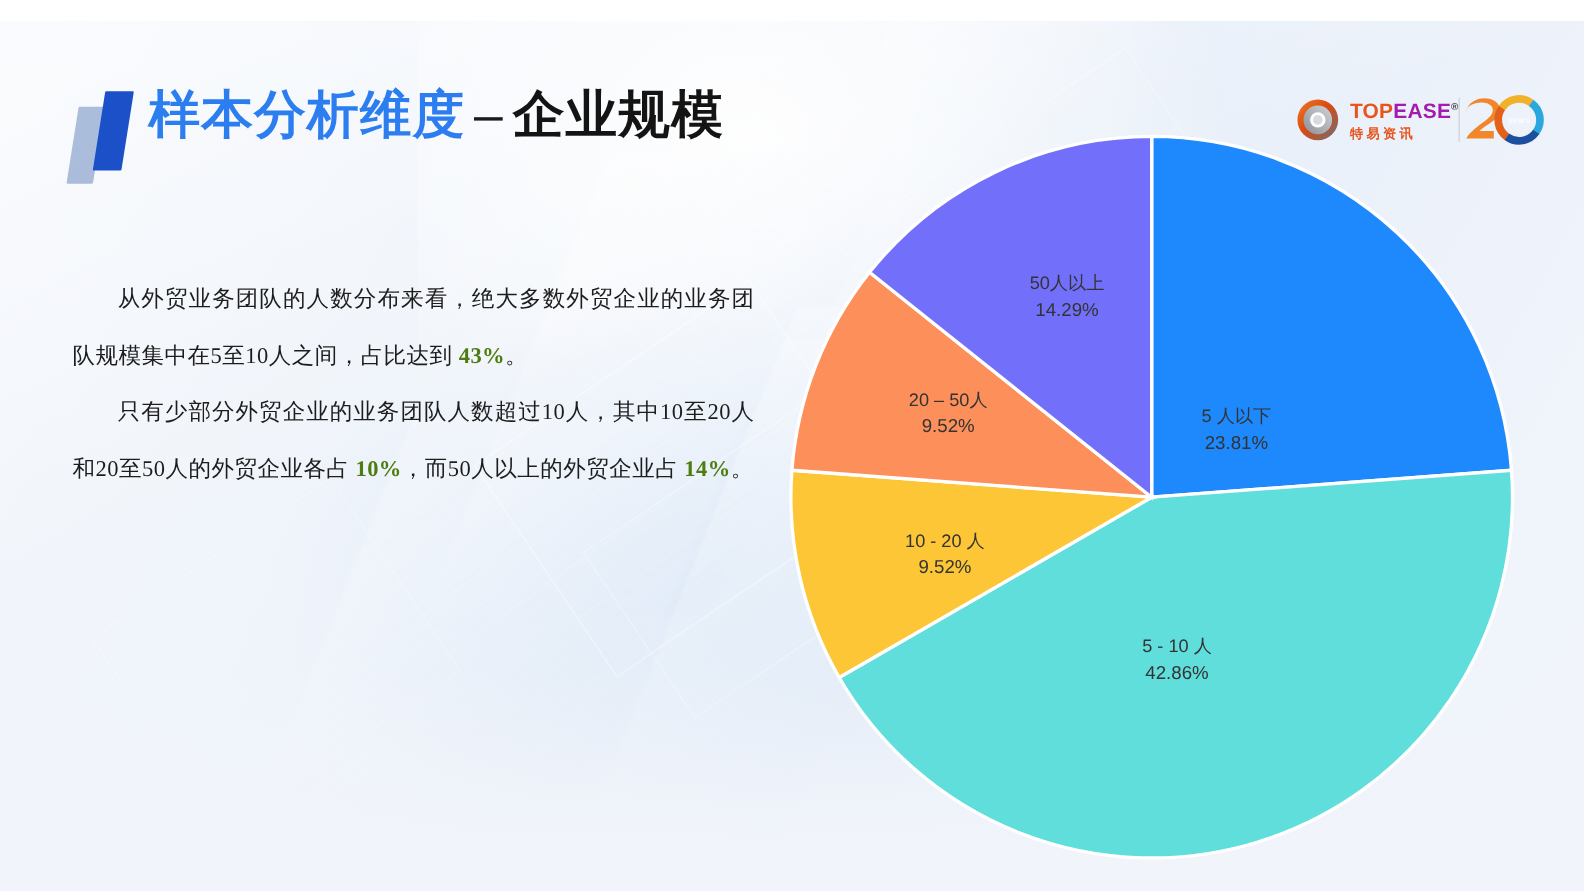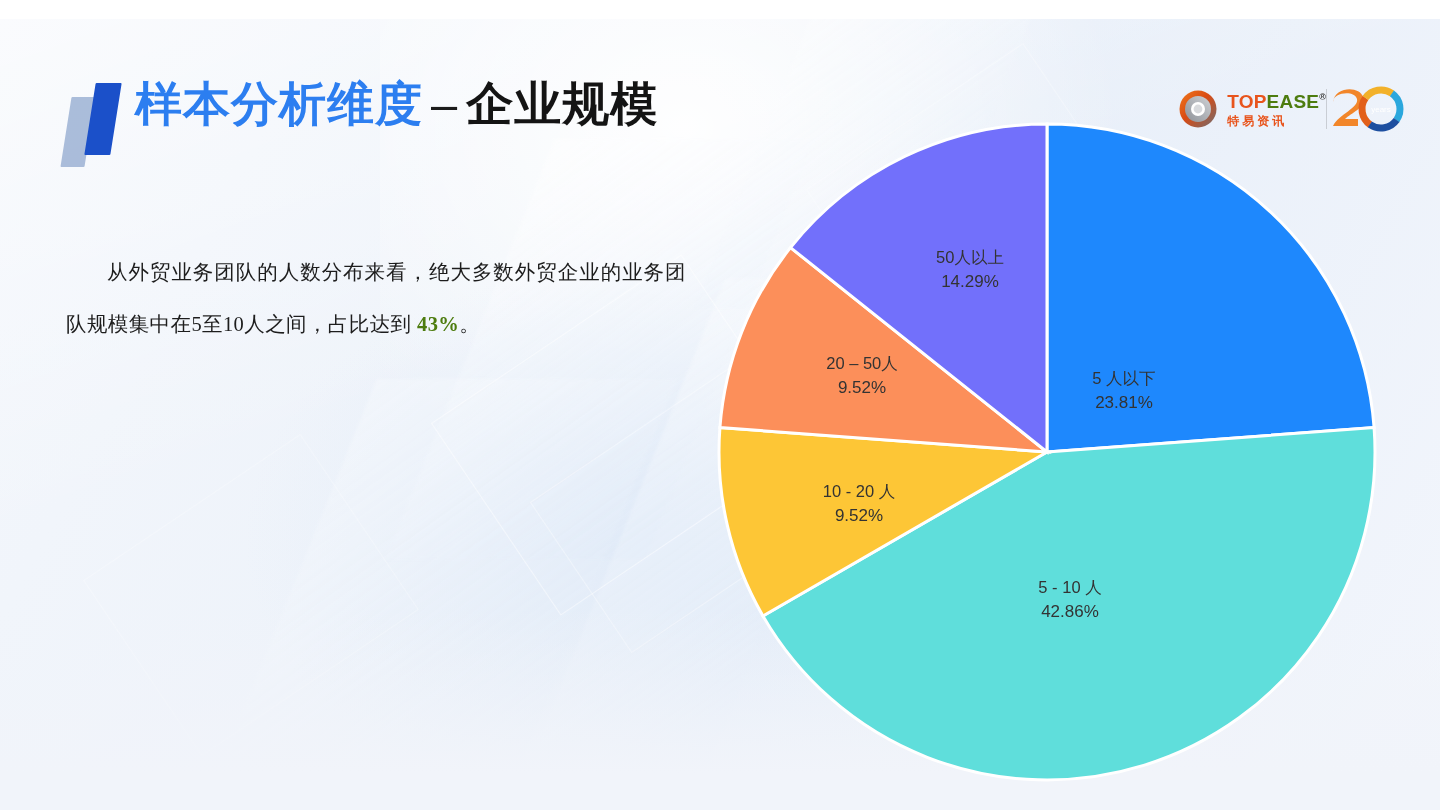--- a/index.html
+++ b/index.html
@@ -119,21 +119,21 @@
     height: 56px;
   }
   .brand-mark { display: flex; align-items: center; gap: 9px; }
   .brand-ring { width: 40px; height: 40px; }
   .brand-words { display: flex; flex-direction: column; line-height: 1; }
   .brand-en {
     font-size: 19px; font-weight: 700; letter-spacing: .2px;
     display: flex; align-items: flex-start;
   }
   .brand-en .top { color: #e8541c; }
-  .brand-en .ease { color: #4d7c0f; }
+  .brand-en .ease { color: #a21caf; }
   .brand-en .reg { font-size: 9px; color: #3a3a3a; margin-top: 1px; }
   .brand-cn {
     font-size: 12px; font-weight: 700; color: #e8541c;
     letter-spacing: 3px; margin-top: 4px;
   }
   .brand-div { width: 1px; height: 40px; background: #c9cdd4; }
   .brand-anniv { width: 78px; height: 46px; }
 
   
   .copy {
@@ -229,20 +229,21 @@
       <circle cx="54" cy="23" r="19" fill="none" stroke="#e2601a" stroke-width="7" stroke-dasharray="30 89" transform="rotate(125 54 23)"></circle>
       <circle cx="54" cy="23" r="19" fill="none" stroke="#f2b12a" stroke-width="7" stroke-dasharray="30 89" transform="rotate(215 54 23)"></circle>
       <circle cx="54" cy="23" r="19" fill="none" stroke="#2aa7dd" stroke-width="7" stroke-dasharray="30 89" transform="rotate(305 54 23)"></circle>
       <circle cx="54" cy="23" r="19" fill="none" stroke="#1d4fa0" stroke-width="7" stroke-dasharray="30 89" transform="rotate(35 54 23)"></circle>
       <text x="54" y="26" text-anchor="middle" font-size="8" fill="#ffffff" font-family="Liberation Sans, sans-serif">years</text>
     </svg>
   </div>
 
   <div class="copy">
       <p><span>从外贸业务团队的人数分布来看，绝大多数外贸企业的业务团队规模集中在5至10人之间，占比达到 </span><span class="hl">43%</span><span>。</span></p>
+      <p><span>只有少部分外贸企业的业务团队人数超过10人，其中10至20人和20至50人的外贸企业各占 </span><span class="hl">10%</span><span>，而50人以上的外贸企业占 </span><span class="hl">14%</span><span>。</span></p>
     </div>
 
   <div class="chart">
     <svg viewBox="0 0 660 660">
       <g id="pie-slices">
           <path d="M 330 330 L 330.00 2.00 A 328 328 0 0 1 657.08 305.50 Z" fill="#1E88FD" stroke="#ffffff" stroke-width="3"></path>
           <path d="M 330 330 L 657.08 305.50 A 328 328 0 0 1 45.91 493.94 Z" fill="#5FDEDB" stroke="#ffffff" stroke-width="3"></path>
           <path d="M 330 330 L 45.91 493.94 A 328 328 0 0 1 2.92 305.50 Z" fill="#FDC636" stroke="#ffffff" stroke-width="3"></path>
           <path d="M 330 330 L 2.92 305.50 A 328 328 0 0 1 73.50 125.56 Z" fill="#FC8F5A" stroke="#ffffff" stroke-width="3"></path>
           <path d="M 330 330 L 73.50 125.56 A 328 328 0 0 1 330.00 2.00 Z" fill="#7270FB" stroke="#ffffff" stroke-width="3"></path>

